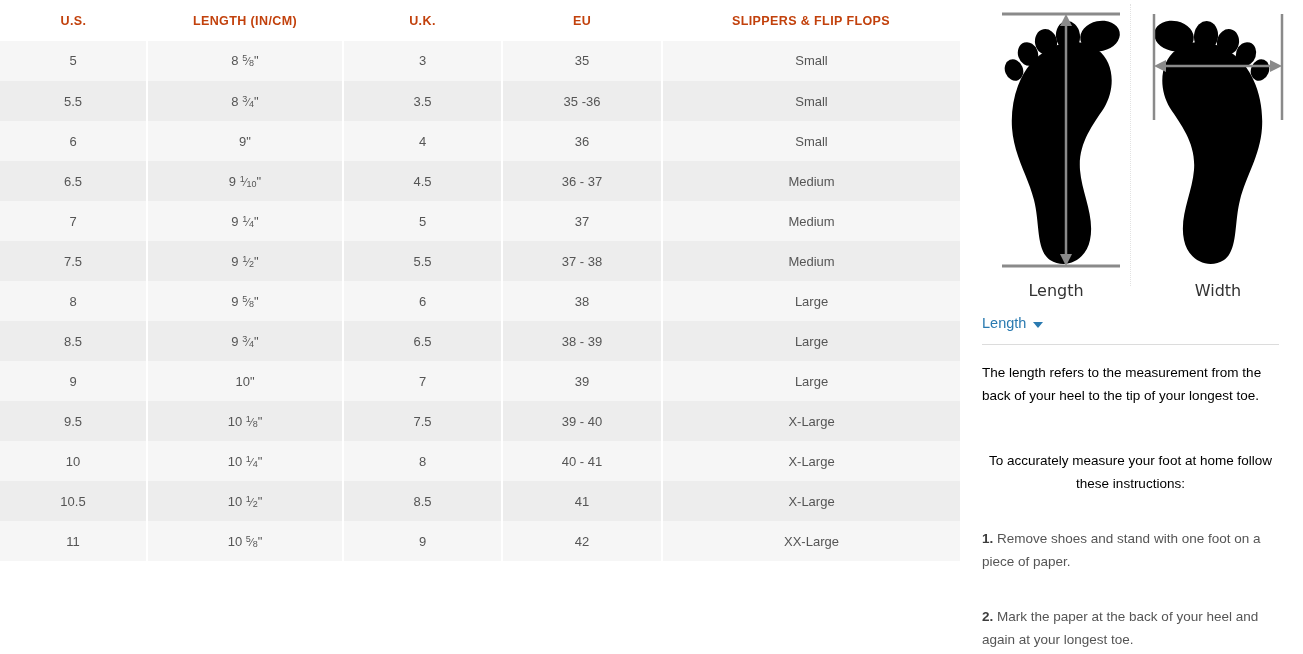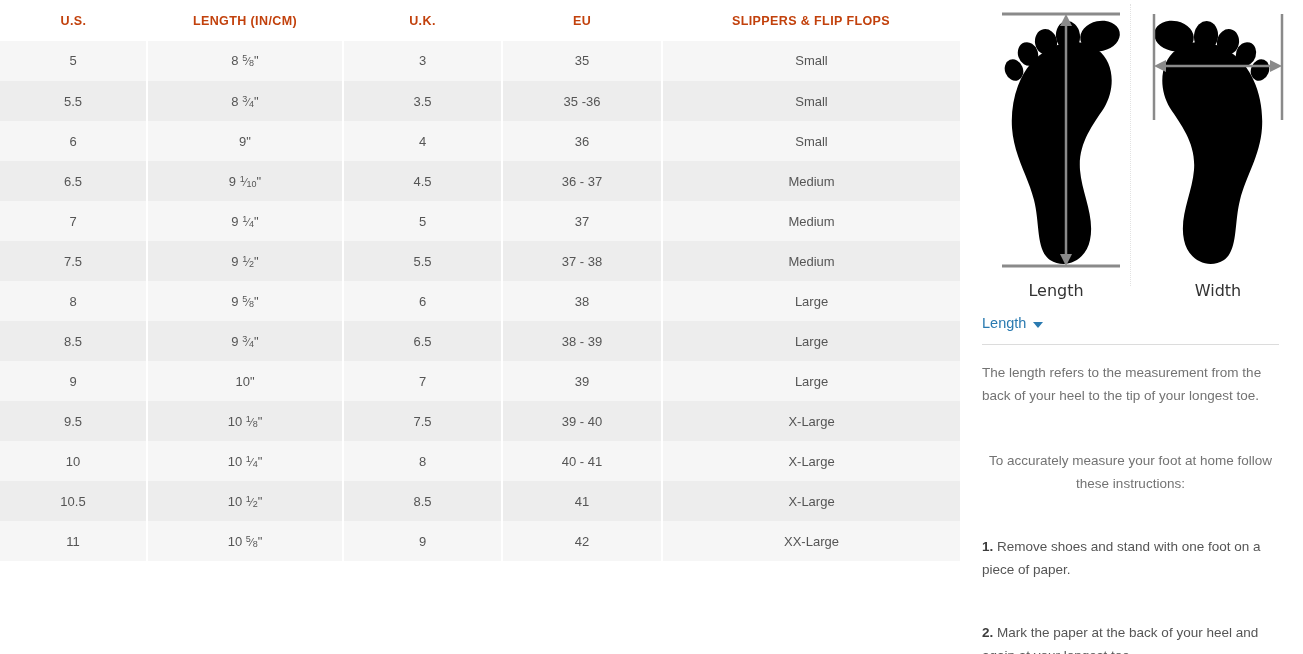--- a/index.html
+++ b/index.html
@@ -76,25 +76,25 @@
     display: inline-flex; align-items: center; gap: 7px; cursor: pointer;
   }
   .caret {
     width: 0; height: 0; border-left: 5px solid transparent;
     border-right: 5px solid transparent; border-top: 6px solid #2a7ab0;
     display: inline-block; margin-top: 3px;
   }
   .rule { height: 1px; background: #dcdcdc; margin: 12px 0 0 0; }
 
   .para {
-    font-size: 13.5px; line-height: 23px; color: #737373;
+    font-size: 13.5px; line-height: 23px; color: #000000;
     margin-top: 16px; max-width: 300px;
   }
   .para.gap { margin-top: 42px; text-align: center; }
-  .step { font-size: 13.5px; line-height: 23px; color: #555555; margin-top: 40px; max-width: 300px; }
+  .step { font-size: 13.5px; line-height: 23px; color: #555555; margin-top: 32px; max-width: 300px; }
   .step b { color: #3c3c3c; font-weight: bold; }
 </style>
 </head>
 <body>
 
 <div class="page">
 
   <div class="table-pane">
     <table class="size-table">
       <colgroup>

